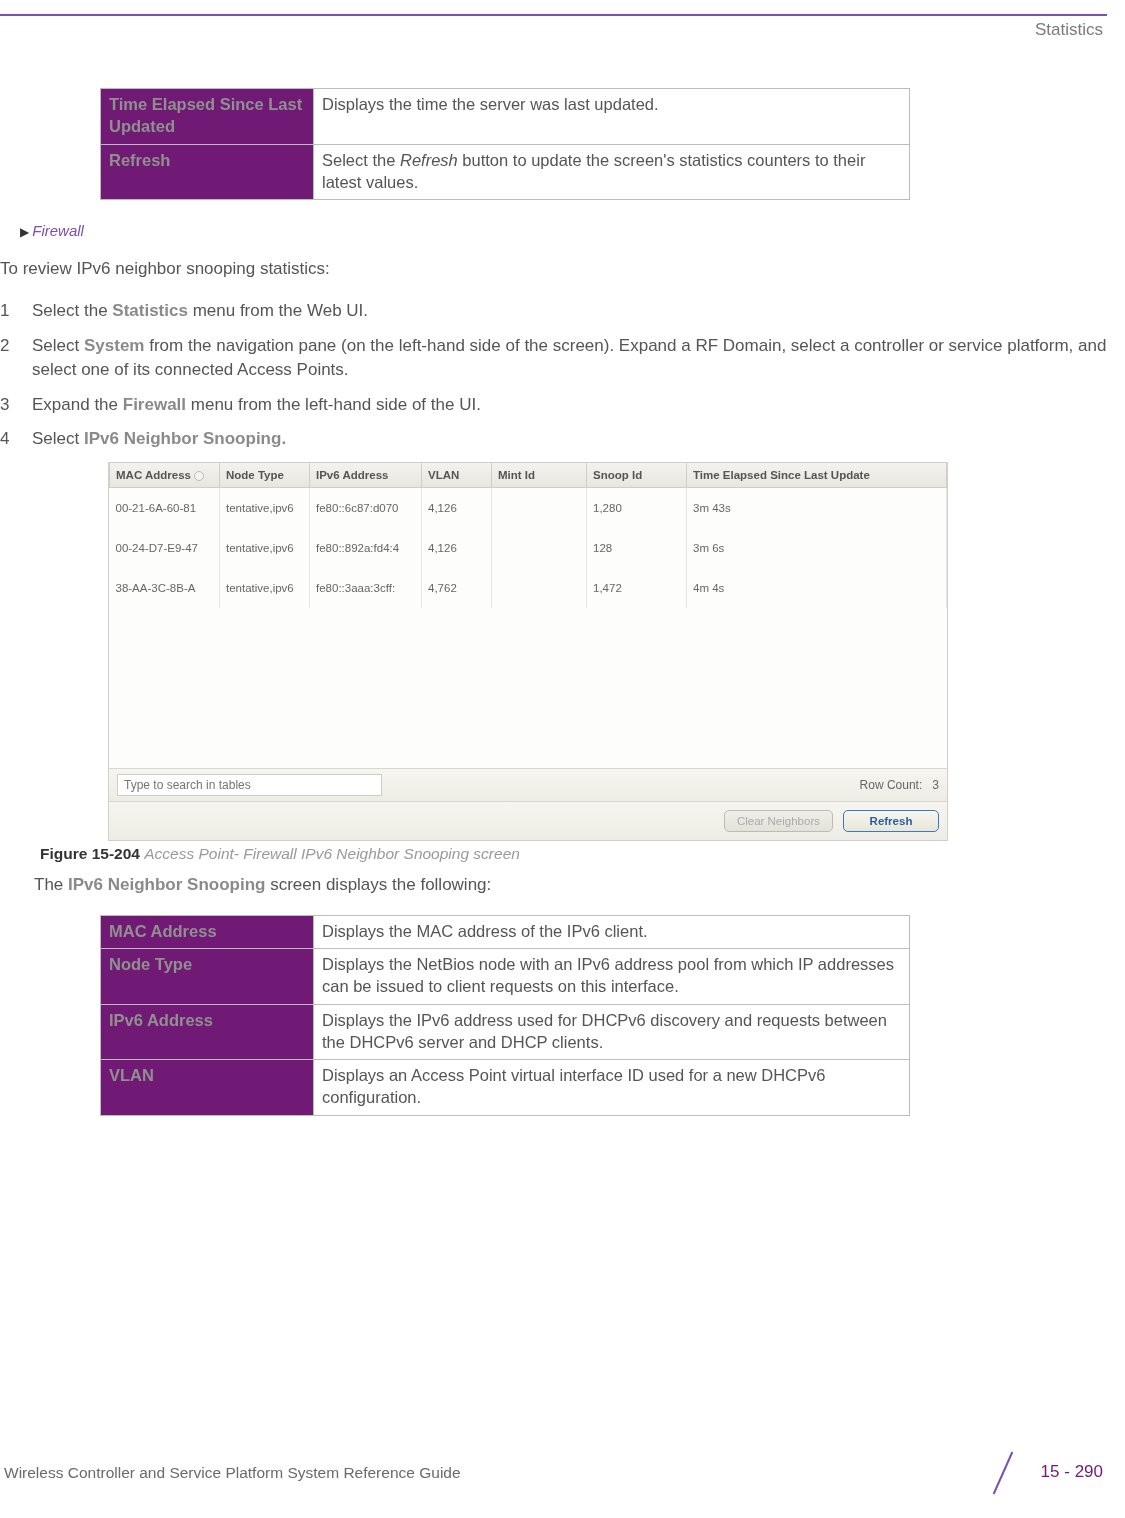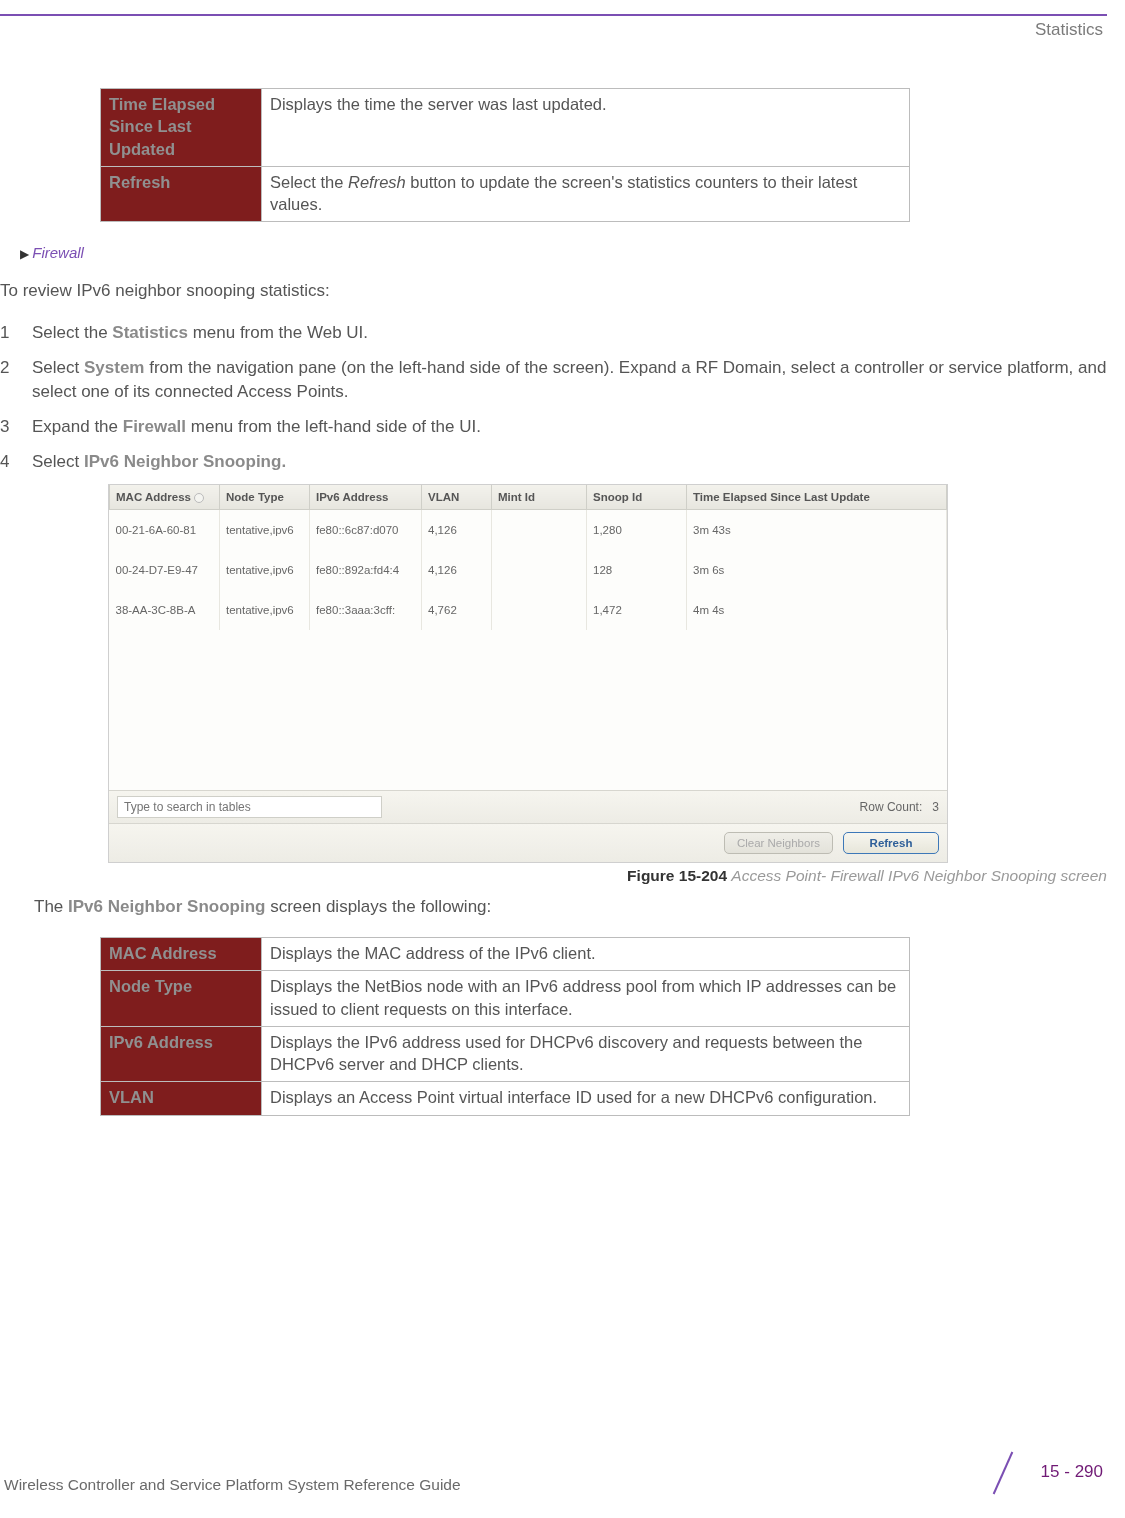--- a/index.html
+++ b/index.html
@@ -35,22 +35,22 @@
   }
   table.def td {
     border: 1px solid #bcbcbc;
     padding: 4px 8px 6px 8px;
     vertical-align: top;
     font-size: 16.5px;
     line-height: 1.35;
     color: #555;
   }
   table.def td.label {
-    width: 161px;
-    background: #7f1d1d;
+    width: 213px;
+    background: #701a75;
     color: #909090;
     font-weight: bold;
   }
   .section-num {
     color: #7b4fb3;
     font-weight: bold;
     font-size: 19px;
     margin-left: 0;
     display: inline;
   }
@@ -186,37 +186,37 @@
     background: linear-gradient(#efeee8,#e3e2da);
     color: #aaa;
   }
   .btn-primary {
     background: linear-gradient(#f7f6ef,#e7e6da);
     border-color: #3d78b8;
     color: #2e5f99;
     font-weight: bold;
   }
   .figure-caption {
-    text-align: right;
+    text-align: left;
     font-size: 15.5px;
     margin: 4px 0 10px 40px;
   }
   .figure-caption .fignum { font-weight: bold; color: #333; }
   .figure-caption .figtext { color: #9a9a9a; font-style: italic; }
 
   
   .page-footer {
     position: absolute;
     left: 0; right: 0;
     bottom: 24px;
     padding: 0 22px 0 4px;
   }
   .page-footer .ftline {
     display: flex;
-    align-items: flex-end;
+    align-items: center;
     justify-content: space-between;
     font-size: 15.5px;
     color: #6a6a6a;
   }
   .page-footer .slash {
     display: inline-block;
     width: 42px; height: 42px;
     position: relative;
     margin-right: 10px;
     vertical-align: middle;

